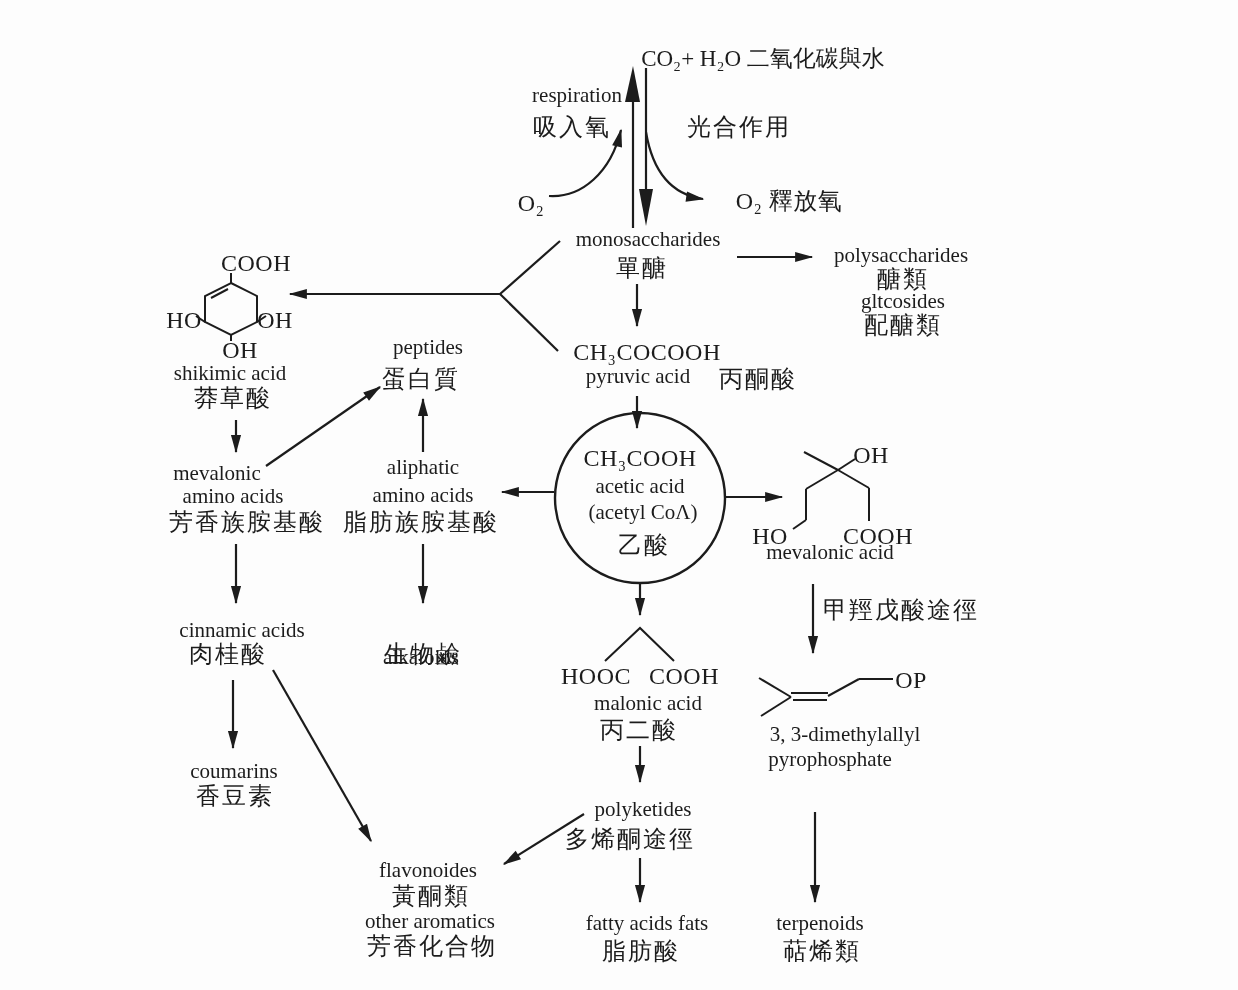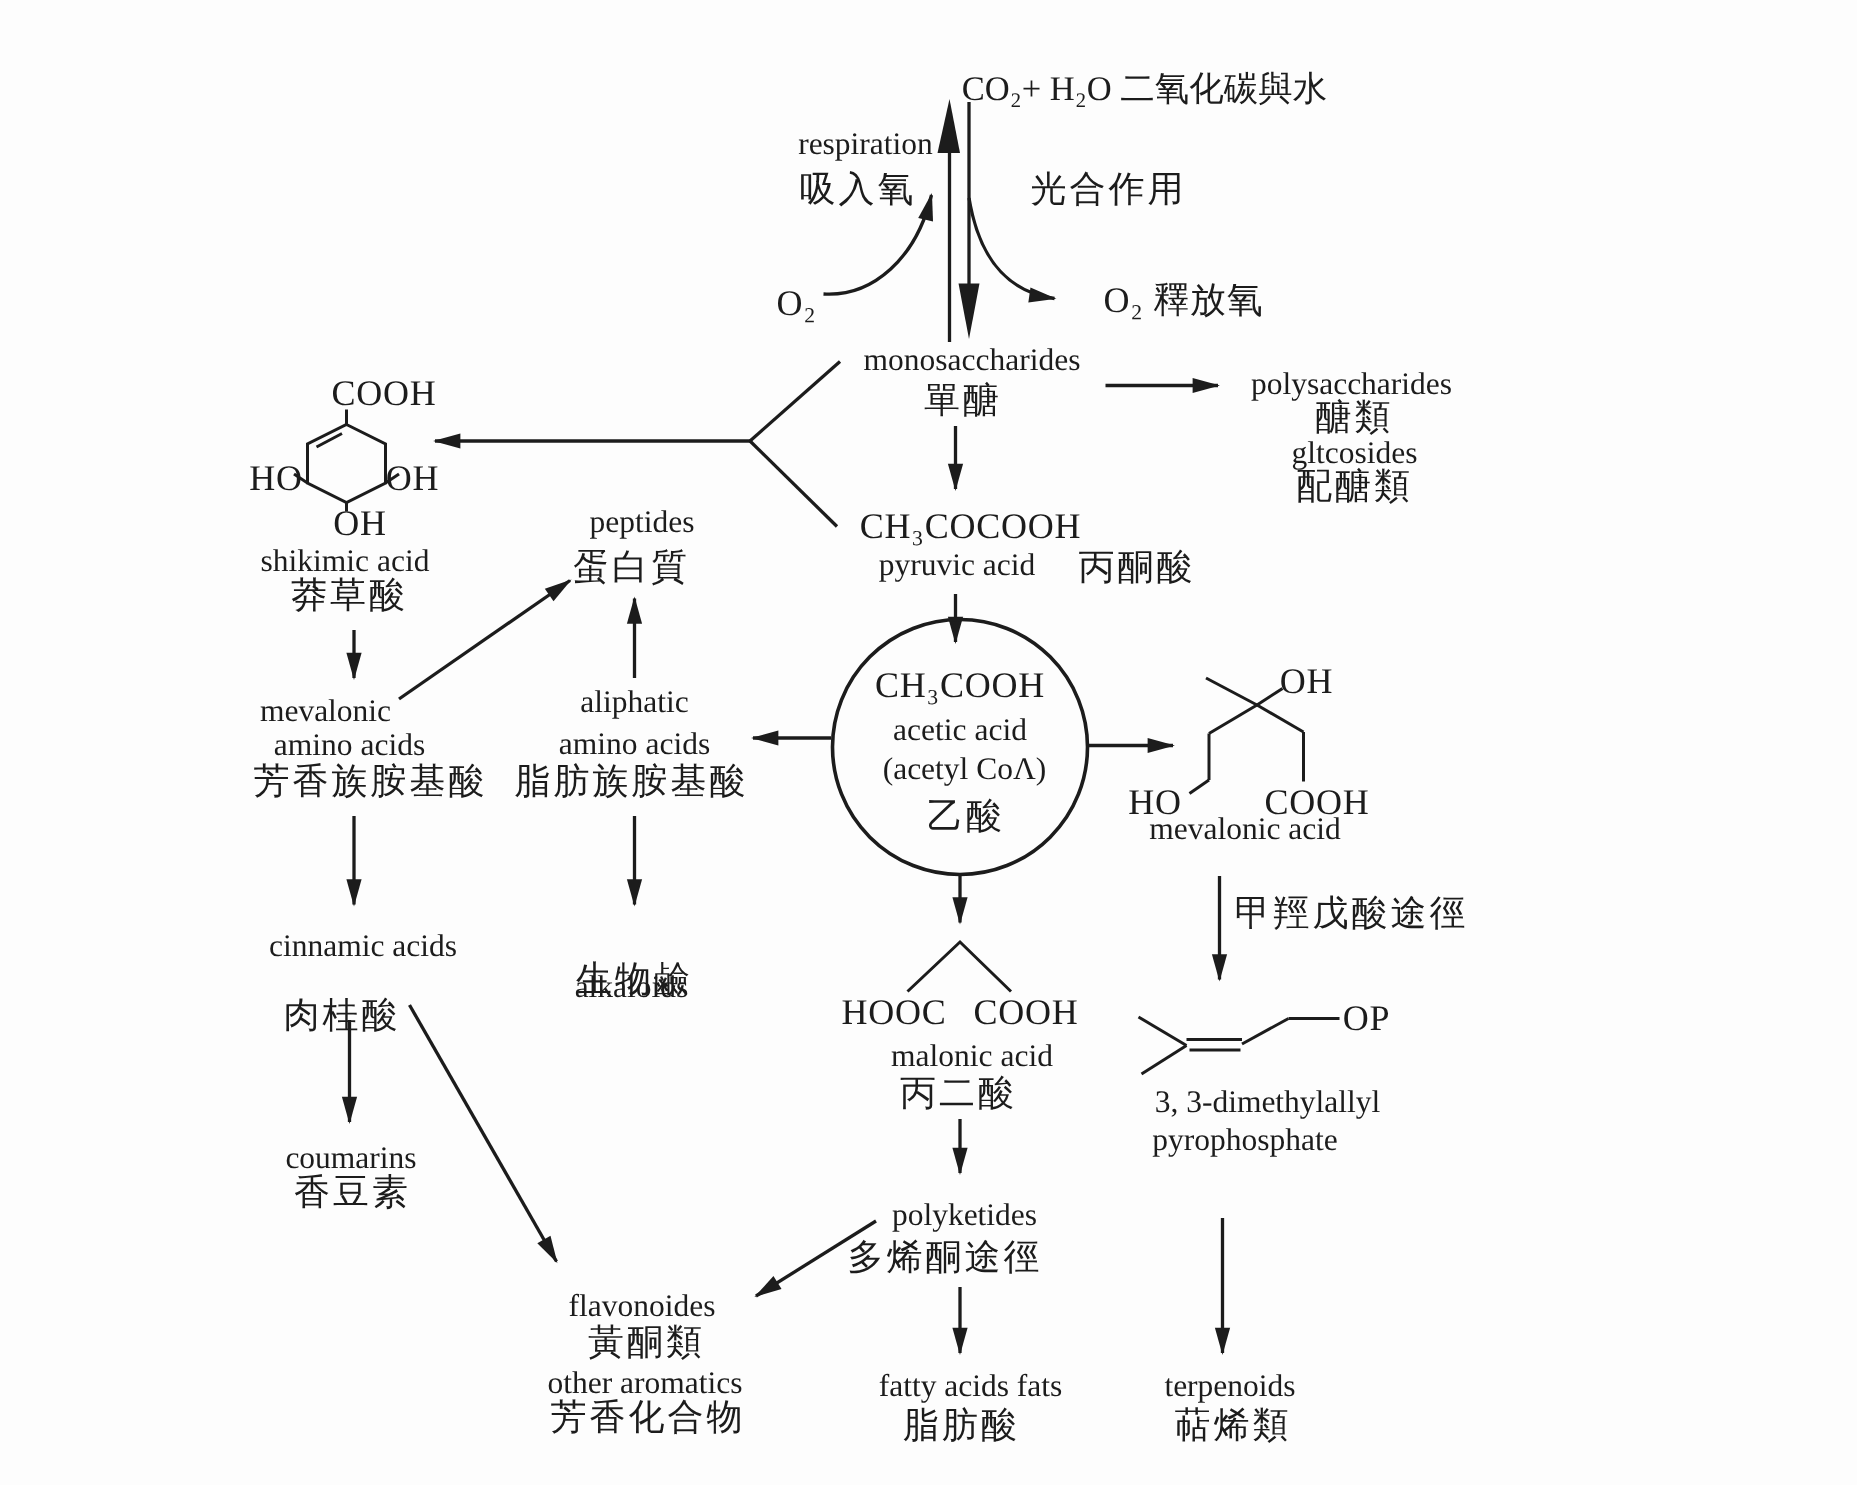--- a/index.html
+++ b/index.html
@@ -127,21 +127,21 @@
   <div class="lbl formula" style="left:256px;top:263px">COOH</div>
   <div class="lbl formula" style="left:184px;top:320px">HO</div>
   <div class="lbl formula" style="left:275px;top:320px">OH</div>
   <div class="lbl formula" style="left:240px;top:350px">OH</div>
   <div class="lbl" style="left:230px;top:374px">shikimic acid</div>
   <div class="lbl zh" style="left:233px;top:398px">莽草酸</div>
   <div class="lbl" style="left:217px;top:474px">mevalonic</div>
   <div class="lbl" style="left:233px;top:497px">amino acids</div>
   <div class="lbl zh" style="left:247px;top:522px">芳香族胺基酸</div>
   <div class="lbl" style="left:242px;top:631px">cinnamic acids</div>
-  <div class="lbl zh" style="left:228px;top:678px">肉桂酸</div>
+  <div class="lbl zh" style="left:228px;top:654px">肉桂酸</div>
   <div class="lbl" style="left:234px;top:772px">coumarins</div>
   <div class="lbl zh" style="left:235px;top:796px">香豆素</div>
 
   <div class="lbl" style="left:428px;top:348px">peptides</div>
   <div class="lbl zh" style="left:421px;top:379px">蛋白質</div>
   <div class="lbl" style="left:423px;top:468px">aliphatic</div>
   <div class="lbl" style="left:423px;top:496px">amino acids</div>
   <div class="lbl zh" style="left:421px;top:522px">脂肪族胺基酸</div>
   <div class="lbl" style="left:421px;top:658px">alkaloids</div>
   <div class="lbl zh" style="left:423px;top:654px">生物鹼</div>

